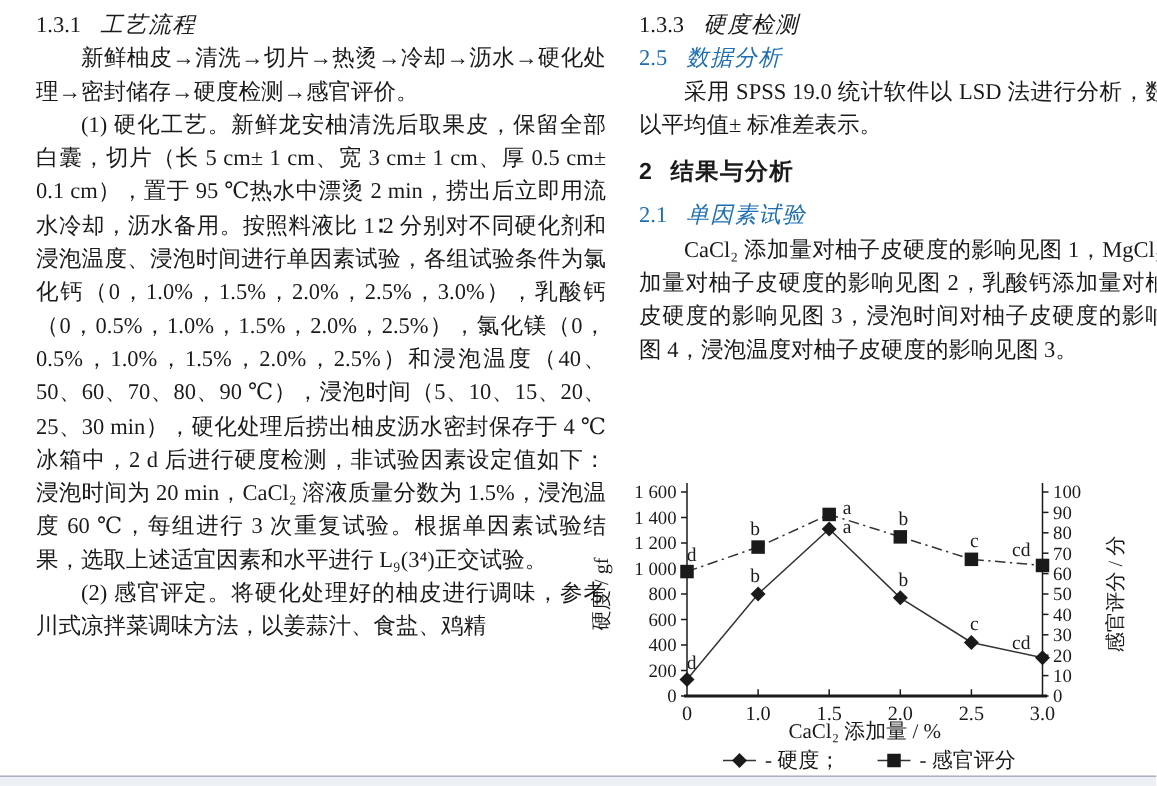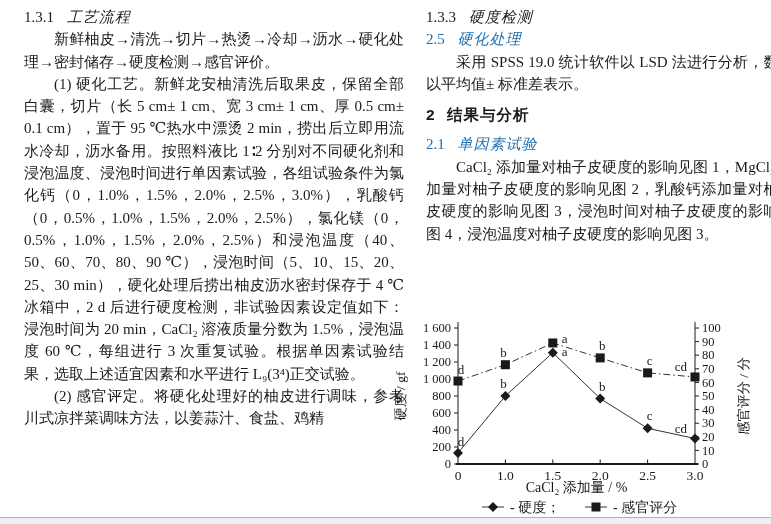--- a/index.html
+++ b/index.html
@@ -34,21 +34,21 @@
 
 <div class="col col-left">
   <p class="heading"><span class="h-num">1.3.1</span><span class="h-title">工艺流程</span></p>
   <p class="para">新鲜柚皮→清洗→切片→热烫→冷却→沥水→硬化处理→密封储存→硬度检测→感官评价。</p>
   <p class="para">(1) 硬化工艺。新鲜龙安柚清洗后取果皮，保留全部白囊，切片（长 5 cm± 1 cm、宽 3 cm± 1 cm、厚 0.5 cm± 0.1 cm），置于 95 ℃热水中漂烫 2 min，捞出后立即用流水冷却，沥水备用。按照料液比 1∶2 分别对不同硬化剂和浸泡温度、浸泡时间进行单因素试验，各组试验条件为氯化钙（0，1.0%，1.5%，2.0%，2.5%，3.0%），乳酸钙（0，0.5%，1.0%，1.5%，2.0%，2.5%），氯化镁（0，0.5%，1.0%，1.5%，2.0%，2.5%）和浸泡温度（40、50、60、70、80、90 ℃），浸泡时间（5、10、15、20、25、30 min），硬化处理后捞出柚皮沥水密封保存于 4 ℃冰箱中，2 d 后进行硬度检测，非试验因素设定值如下：浸泡时间为 20 min，CaCl₂ 溶液质量分数为 1.5%，浸泡温度 60 ℃，每组进行 3 次重复试验。根据单因素试验结果，选取上述适宜因素和水平进行 L₉(3⁴)正交试验。</p>
   <p class="para">(2) 感官评定。将硬化处理好的柚皮进行调味，参考川式凉拌菜调味方法，以姜蒜汁、食盐、鸡精</p>
 </div>
 
 <div class="col col-right">
   <p class="heading"><span class="h-num">1.3.3</span><span class="h-title">硬度检测</span></p>
-  <p class="heading heading-blue"><span class="h-num">2.5</span><span class="h-title">硬化处理</span></p>
+  <p class="heading heading-blue"><span class="h-num">2.5</span><span class="h-title">数据分析</span></p>
   <p class="para">采用 SPSS 19.0 统计软件以 LSD 法进行分析，数据以平均值± 标准差表示。</p>
   <p class="heading heading-h2"><span class="h-num">2</span><span class="h-title">结果与分析</span></p>
   <p class="heading heading-blue"><span class="h-num">2.1</span><span class="h-title">单因素试验</span></p>
   <p class="para">CaCl₂ 添加量对柚子皮硬度的影响见图 1，MgCl₂ 添加量对柚子皮硬度的影响见图 2，乳酸钙添加量对柚子皮硬度的影响见图 3，浸泡时间对柚子皮硬度的影响见图 4，浸泡温度对柚子皮硬度的影响见图 3。</p>
 </div>
 
 <div class="chart-wrap">
   <svg id="chart-svg" width="378" height="202" viewBox="0 0 378 202">
       <g stroke="#1a1a1a" stroke-width="1">
         <line x1="66" y1="6" x2="66" y2="148"></line>

